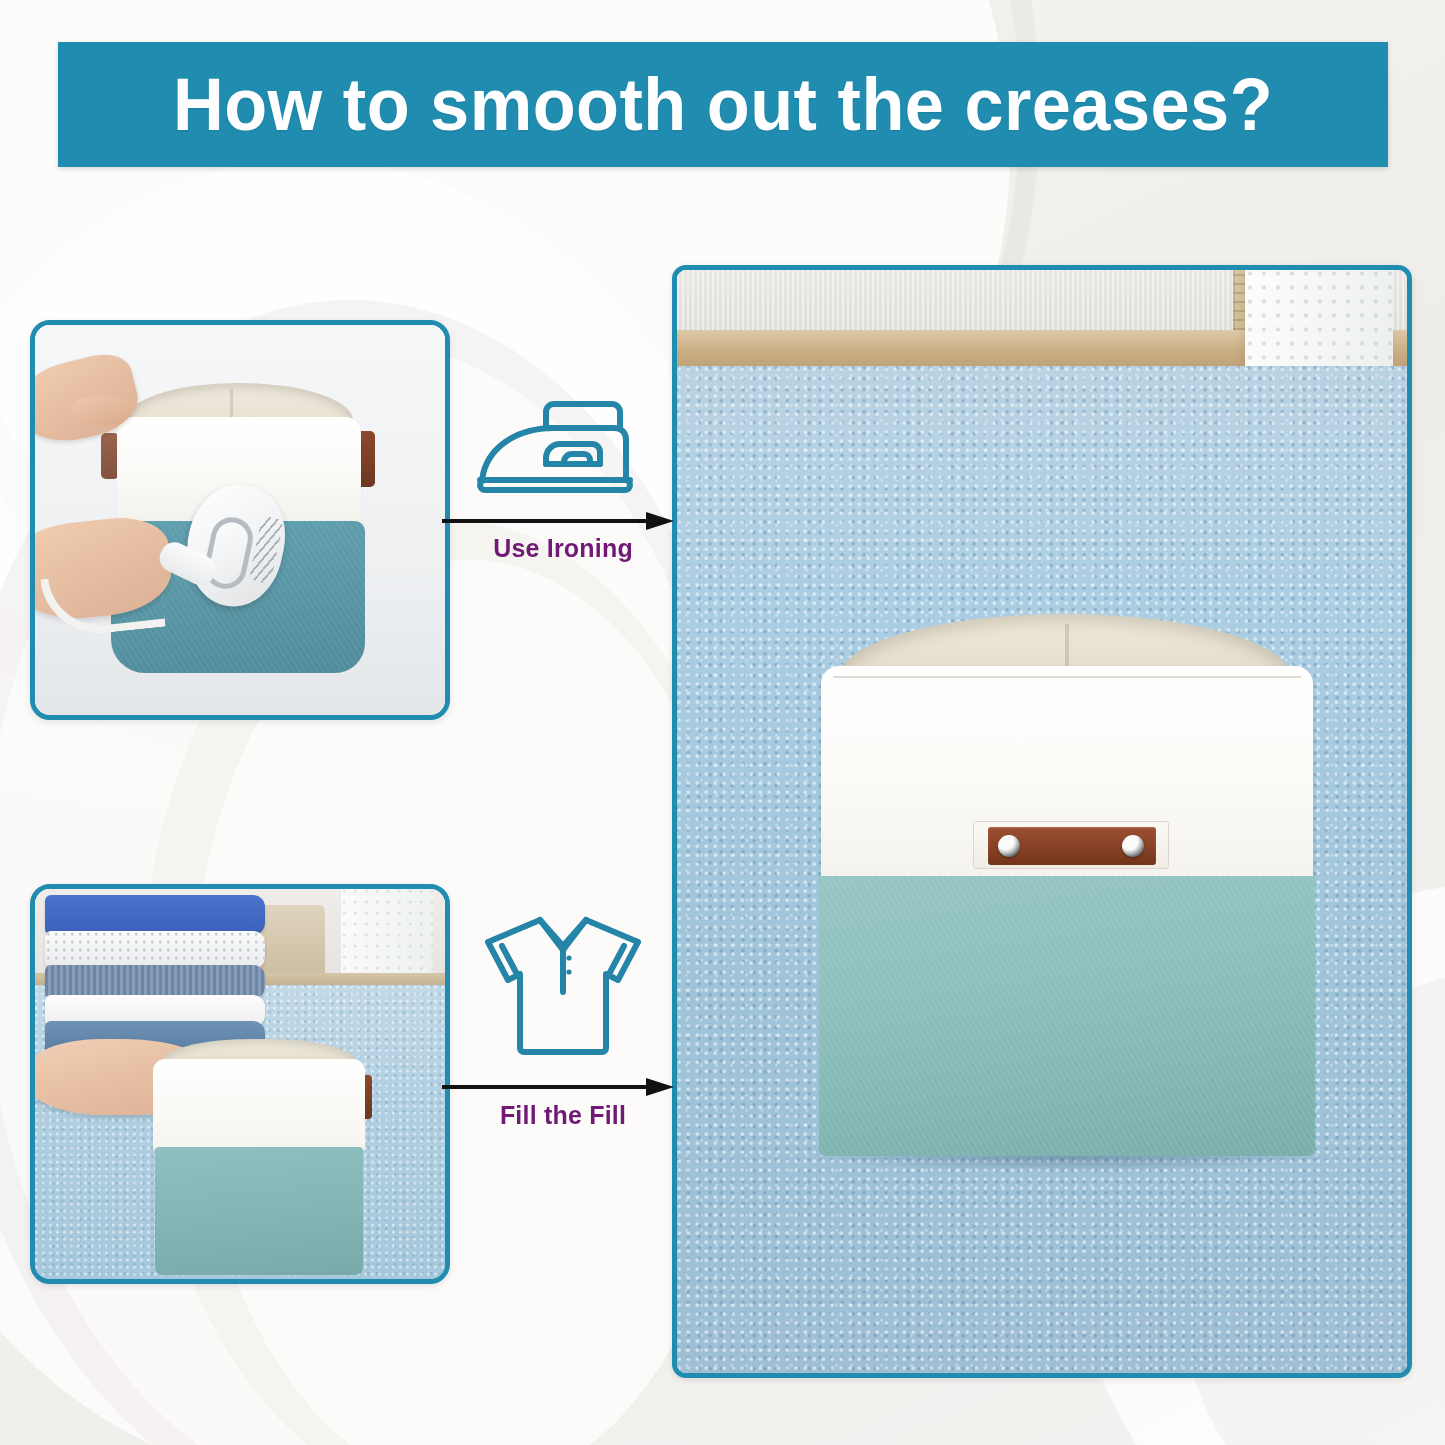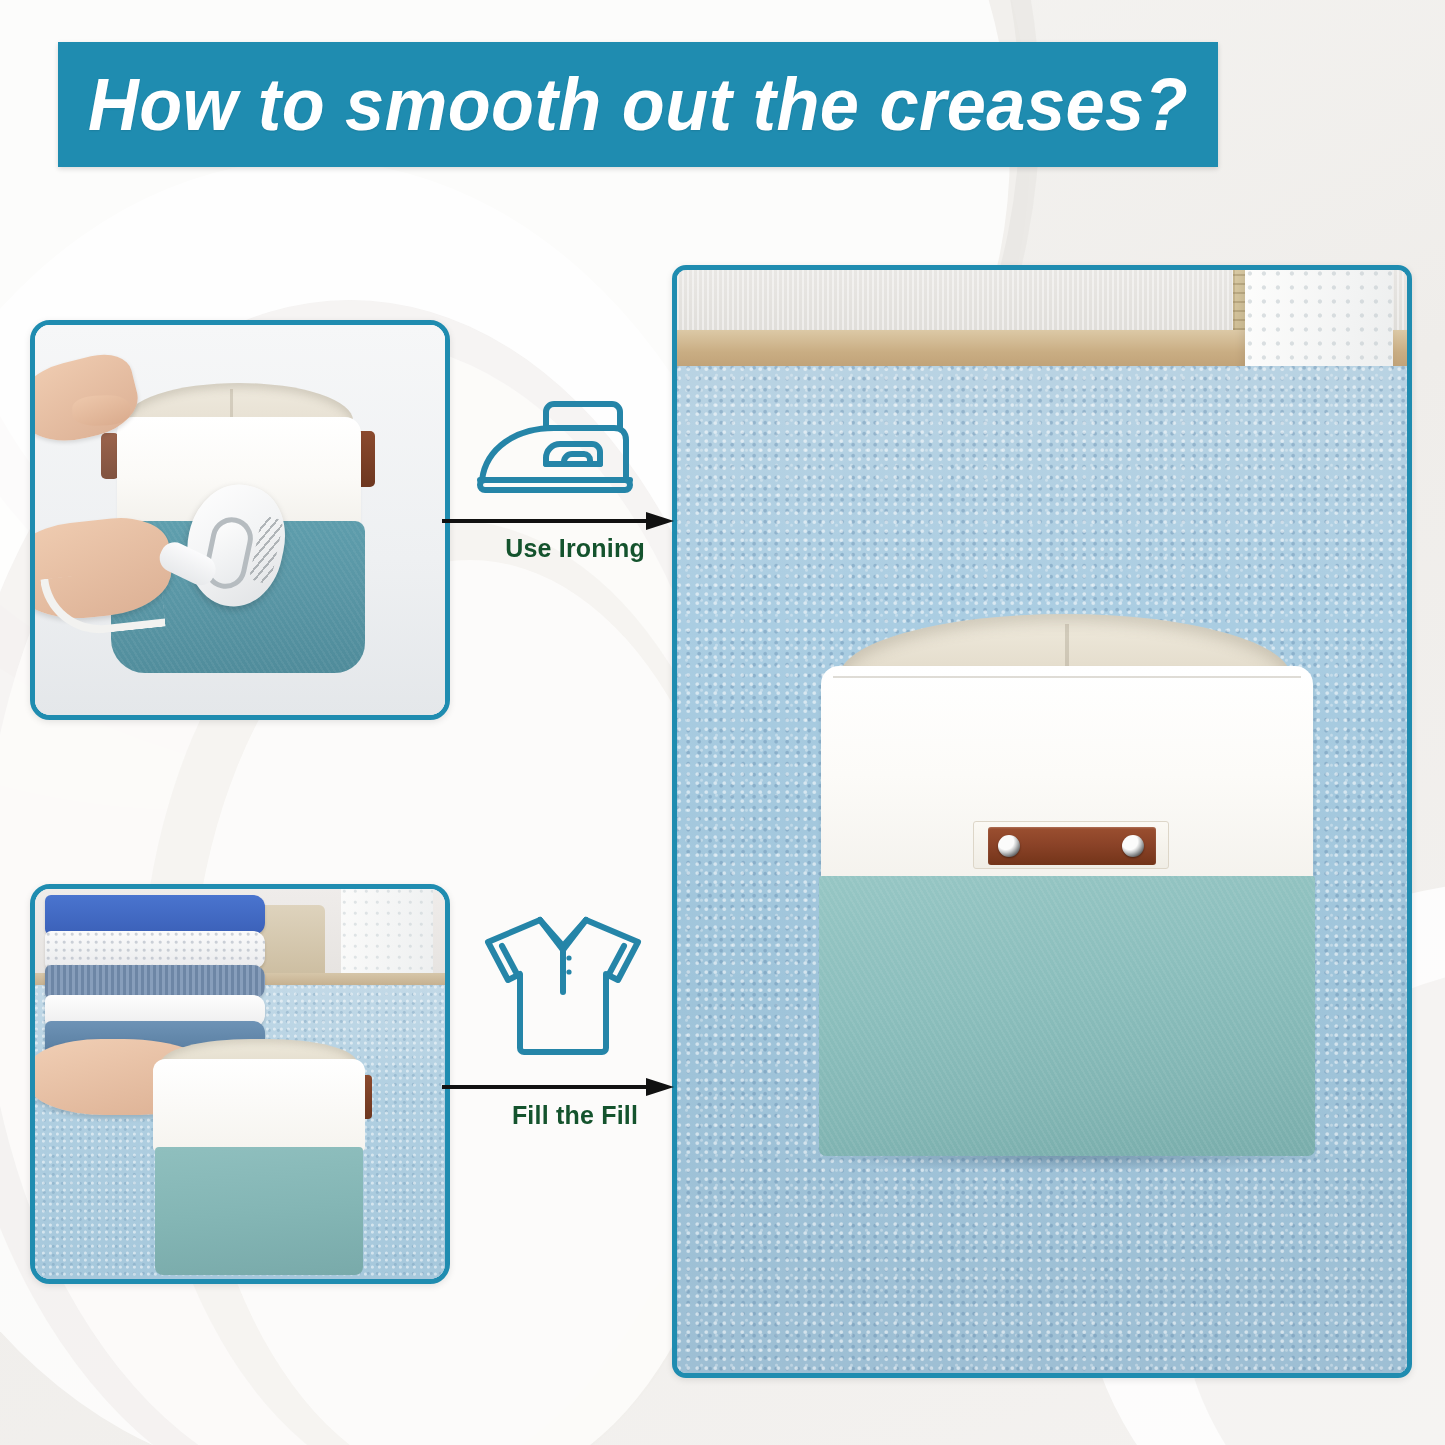--- a/index.html
+++ b/index.html
@@ -36,25 +36,24 @@
          background:#f0eeeb; opacity:.55; }
   .sw10{ width:560px; height:930px; left:190px; top:560px;
          background:#fdfcfb; opacity:.9; }
   .sw11{ width:900px; height:760px; left:1080px; top:880px;
          background:#ffffff; opacity:.8; }
   .sw12{ width:780px; height:660px; left:1180px; top:960px;
          background:#ecE9e6; opacity:.45; }
 
   
   #title-banner {
-    position:absolute; left:58px; top:42px; width:1160px; height:125px;
+    position:absolute; left:58px; top:42px; width:1330px; height:125px;
     background:#1f8cb0;
     display:flex; align-items:center; justify-content:center;
     box-shadow:0 2px 5px rgba(0,0,0,.14);
-    font-style:italic;
   }
   #title-text {
     color:#ffffff;
     font-family:"Liberation Sans", sans-serif;
     font-weight:bold;
     font-size:74px;
     letter-spacing:.5px;
     transform:scaleX(.95);
     white-space:nowrap;
     text-shadow:0 1px 2px rgba(0,0,0,.10);
@@ -350,22 +349,22 @@
 
   
   .step { position:absolute; width:222px; }
   #step-ironing { left:452px; top:392px; }
   #step-filling { left:452px; top:906px; }
   .step-icon { display:block; margin:0 auto; }
   .step-arrow {
     position:absolute; left:-10px; width:232px; height:22px;
   }
   .step-label {
-    position:absolute; left:12px; width:222px; text-align:center;
-    color:#14532d; font-weight:bold; font-size:25px;
+    position:absolute; left:0; width:222px; text-align:center;
+    color:#701a75; font-weight:bold; font-size:25px;
     font-family:"Liberation Sans", sans-serif;
     letter-spacing:.2px; white-space:nowrap;
   }
   #arrow-ironing { top:118px; }
   #label-ironing { top:142px; }
   #arrow-filling { top:170px; }
   #label-filling { top:195px; }
 </style>
 </head>
 <body>

